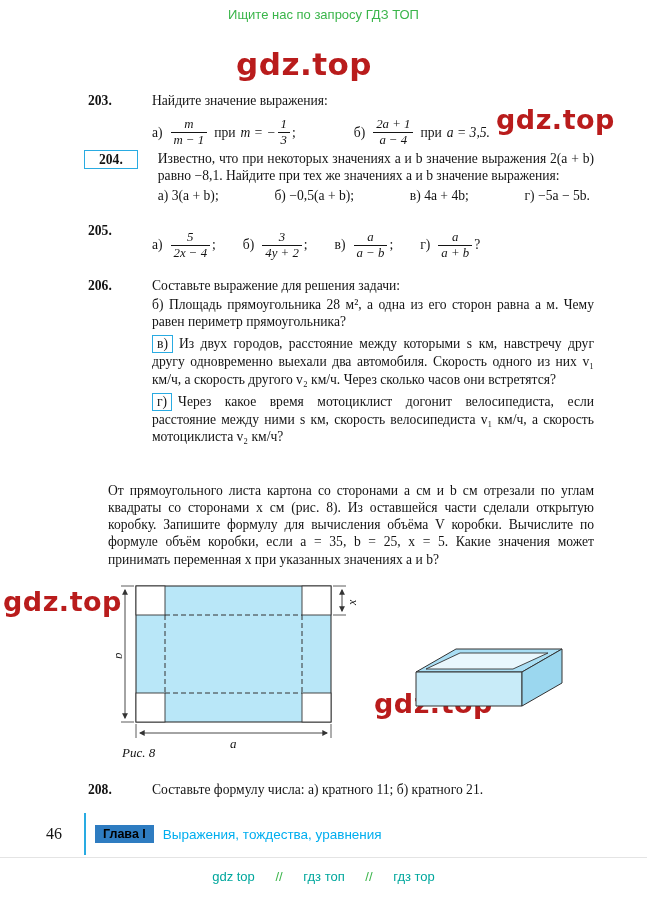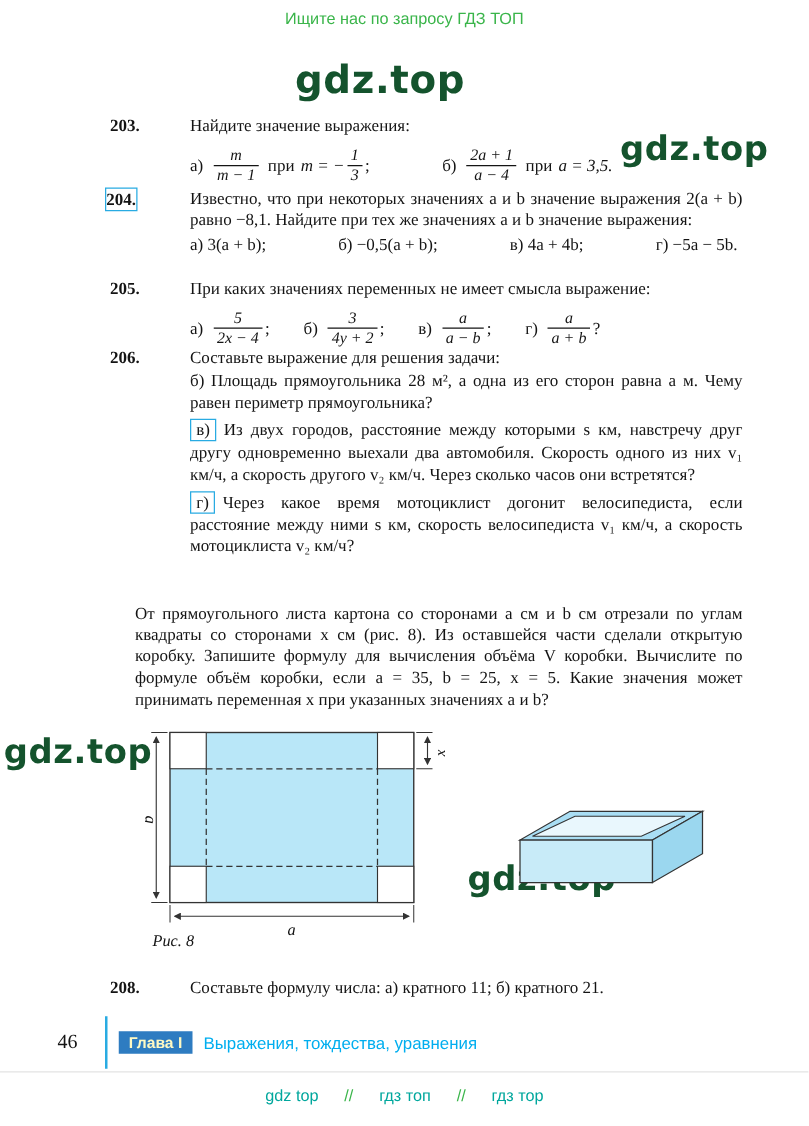--- a/index.html
+++ b/index.html
@@ -3,31 +3,31 @@
 <meta charset="utf-8">
 <style>
   html,body{margin:0;padding:0;background:#ffffff;}
   .page{
     position:relative;width:647px;height:901px;background:#ffffff;overflow:hidden;
     font-family:"Liberation Serif","DejaVu Serif",serif;color:#141414;
   }
   
   .promo{position:absolute;top:7px;left:0;width:100%;text-align:center;
     font-family:"Liberation Sans","DejaVu Sans",sans-serif;font-size:13px;color:#3ab54a;}
-  .wm{position:absolute;color:#14532d;font-family:"DejaVu Sans","Liberation Sans",sans-serif;
+  .wm{position:absolute;color:#b91c1c;font-family:"DejaVu Sans","Liberation Sans",sans-serif;
     font-weight:600;letter-spacing:0.5px;}
   .wm-top{top:46px;left:236px;font-size:31px;}
   .wm-right{top:104px;left:496px;font-size:27px;}
   .wm-left{top:586px;left:3px;font-size:27px;}
   .wm-fig{top:688px;left:374px;font-size:27px;}
   
   .problem{position:absolute;left:88px;width:506px;display:flex;
     font-size:13.6px;line-height:1.26;}
   .pnum{flex:0 0 44px;font-weight:bold;}
-  .numbox{display:inline-block;border:1.6px solid #29abe2;padding:0 0;margin-left:-4px;}
+  .numbox{display:inline-block;border:1.6px solid #29abe2;padding:0 14px;margin-left:-4px;}
   .pbody{flex:1;min-width:0;margin-left:20px;}
   .ptext{text-align:justify;}
   .mi{font-style:italic;}
   
   .mathrow{display:flex;align-items:center;margin-top:6px;min-height:34px;}
   .mgroup{display:inline-flex;align-items:center;}
   .gap203{margin-right:58px;}
   .gap205{margin-right:27px;}
   .ilabel{margin-right:6px;}
   .word{margin:0 5px;}
@@ -42,21 +42,21 @@
   .boxed{display:inline-block;border:1.4px solid #29abe2;padding:0 4px;margin-right:6px;line-height:1.18;}
   
   .figure{position:absolute;left:88px;top:582px;width:506px;height:172px;}
   .net{position:absolute;left:28px;top:0;}
   .box3d{position:absolute;left:320px;top:44px;}
   .caption{position:absolute;left:34px;top:163px;font-style:italic;font-size:13px;}
   
   .footer{position:absolute;left:46px;top:813px;height:42px;display:flex;align-items:center;}
   .pageno{width:38px;font-size:16px;}
   .vline{width:2px;height:42px;background:#29abe2;margin-right:9px;}
-  .chapter-badge{background:#2e7cc1;color:#fef9c3;font-family:"Liberation Sans","DejaVu Sans",sans-serif;
+  .chapter-badge{background:#2e7cc1;color:#000000;font-family:"Liberation Sans","DejaVu Sans",sans-serif;
     font-weight:bold;font-size:12.5px;padding:2px 8px;margin-right:9px;}
   .chapter-title{color:#00aeef;font-family:"Liberation Sans","DejaVu Sans",sans-serif;font-size:13.5px;}
   .bottom-rule{position:absolute;left:0;top:857px;width:647px;height:1px;background:#e4e4e4;}
   .links{position:absolute;top:869px;left:0;width:100%;text-align:center;
     font-family:"Liberation Sans","DejaVu Sans",sans-serif;font-size:13px;}
   .link-word{color:#00a79d;margin:0 15px;cursor:pointer;}
   .link-sep{color:#3ab54a;margin:0 2px;}
 </style>
 </head>
 <body>
@@ -111,21 +111,20 @@
         <span>б) −0,5(a + b);</span>
         <span>в) 4a + 4b;</span>
         <span>г) −5a − 5b.</span>
       </div>
     </div>
   </div>
 
   <div class="problem" style="top:222px">
     <div class="pnum">205.</div>
     <div class="pbody">
-      <div class="ptext">При каких значениях переменных не имеет смысла выражение:</div>
       <div class="mathrow">
         <span class="mgroup gap205">
           <span class="ilabel">а)</span>
           <span class="frac">
               <span class="fn">5</span>
               <span class="fd">2x − 4</span>
             </span>
           <span>;</span>
         </span>
         <span class="mgroup gap205">

